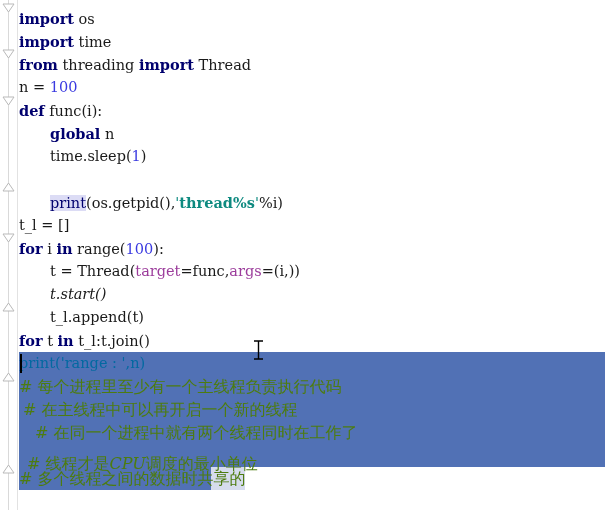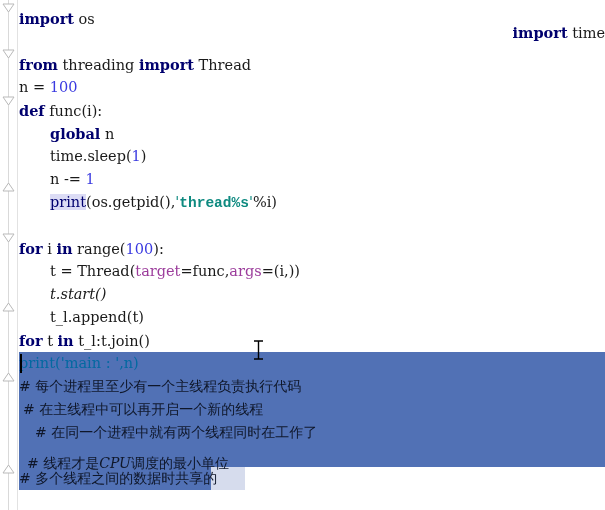--- a/index.html
+++ b/index.html
@@ -42,32 +42,32 @@
     color:#1a1a1a;
     letter-spacing:0px;
   }
   
   .selline{
     position:absolute;left:19px;height:23px;
     background:#5171b5;
   }
   .kw{color:#00006e;font-weight:bold;}
   .num{color:#3a3ae0;}
-  .str{color:#0e8a80;font-weight:bold;font-family:Liberation Mono, monospace;}
+  .str{color:#0e8a80;font-weight:bold;}
   .strq{color:#0e8a80;}
   .kwarg{color:#9c3d9c;}
   .def{color:#1a1a1a;}
   .printhl{background:#dcdcf5;color:#00006e;}
   .selrow{
     color:#0369a1;
   }
   .cmt{
-    color:#0f172a;
+    color:#4d7c0f;
     font-family:"DejaVu Sans","Liberation Sans",sans-serif;
-    font-size:14px;
+    font-size:16px;
   }
   .ital{font-style:italic;font-family:"DejaVu Serif","Liberation Serif",serif;}
   
   #caret{
     position:absolute;width:2px;height:19px;background:#000000;
   }
   
   #mouse{
     position:absolute;
   }
@@ -131,34 +131,34 @@
       <div class="selline" style="top: 375px; right: 0px;"></div>
       <div class="selline" style="top: 398px; right: 0px;"></div>
       <div class="selline" style="top: 421px; right: 0px;"></div>
       <div class="selline" style="top: 444px; right: 0px;"></div>
       <div class="selline" style="top: 467px; width: 192px;"></div>
       <div class="lastsel-tail" style="top: 467px; left: 211px; width: 34px;"></div>
     </div>
 
   <div id="code">
       <div class="line" style="top: 7px; padding-left: 0px;"><span class="kw">import</span><span class="def"> os</span></div>
-      <div class="line" style="top: 21px; padding-left: 0px; text-align: right;"><span class="kw">import</span><span class="def"> time</span></div>
+      <div class="line" style="top: 30px; padding-left: 0px;"><span class="kw">import</span><span class="def"> time</span></div>
       <div class="line" style="top: 53px; padding-left: 0px;"><span class="kw">from</span><span class="def"> threading </span><span class="kw">import</span><span class="def"> Thread</span></div>
       <div class="line" style="top: 76px; padding-left: 0px;"><span class="def">n = </span><span class="num">100</span></div>
       <div class="line" style="top: 99px; padding-left: 0px;"><span class="kw">def</span><span class="def"> func(i):</span></div>
       <div class="line" style="top: 122px; padding-left: 31px;"><span class="kw">global</span><span class="def"> n</span></div>
       <div class="line" style="top: 145px; padding-left: 31px;"><span class="def">time.sleep(</span><span class="num">1</span><span class="def">)</span></div>
-      <div class="line" style="top: 168px; padding-left: 31px;"><span class="def">n -= </span><span class="num">1</span></div>
       <div class="line" style="top: 191px; padding-left: 31px;"><span class="printhl">print</span><span class="def">(os.getpid(),</span><span class="strq">'</span><span class="str">thread%s</span><span class="strq">'</span><span class="def">%i)</span></div>
+      <div class="line" style="top: 214px; padding-left: 0px;"><span class="def">t_l = []</span></div>
       <div class="line" style="top: 237px; padding-left: 0px;"><span class="kw">for</span><span class="def"> i </span><span class="kw">in</span><span class="def"> range(</span><span class="num">100</span><span class="def">):</span></div>
       <div class="line" style="top: 260px; padding-left: 31px;"><span class="def">t = Thread(</span><span class="kwarg">target</span><span class="def">=func,</span><span class="kwarg">args</span><span class="def">=(i,))</span></div>
       <div class="line" style="top: 283px; padding-left: 31px; font-style: italic;"><span class="def">t.start()</span></div>
       <div class="line" style="top: 306px; padding-left: 31px;"><span class="def">t_l.append(t)</span></div>
       <div class="line" style="top: 329px; padding-left: 0px;"><span class="kw">for</span><span class="def"> t </span><span class="kw">in</span><span class="def"> t_l:t.join()</span></div>
-      <div class="line" style="top: 352px; padding-left: 0px;"><span class="selrow">print(</span><span class="selrow">'</span><span class="selrow strbold">main : </span><span class="selrow">'</span><span class="selrow">,n)</span></div>
+      <div class="line" style="top: 352px; padding-left: 0px;"><span class="selrow">print(</span><span class="selrow">'</span><span class="selrow strbold">range : </span><span class="selrow">'</span><span class="selrow">,n)</span></div>
       <div class="line" style="top: 375px; padding-left: 0px;"><span class="cmt"># 每个进程里至少有一个主线程负责执行代码</span></div>
       <div class="line" style="top: 398px; padding-left: 4px;"><span class="cmt"># 在主线程中可以再开启一个新的线程</span></div>
       <div class="line" style="top: 421px; padding-left: 16px;"><span class="cmt"># 在同一个进程中就有两个线程同时在工作了</span></div>
       <div class="line" style="top: 452px; padding-left: 8px;"><span class="cmt"># 线程才是</span><span class="cmt ital">CPU</span><span class="cmt">调度的最小单位</span></div>
       <div class="line" style="top: 467px; padding-left: 0px;"><span class="cmt"># 多个线程之间的数据时共享的</span></div>
     </div>
 
   <div id="caret" style="left: 20px; top: 354px;"></div>
 
   <svg id="mouse" width="11" height="20" viewBox="0 0 11 20" style="left: 253px; top: 340px;">

